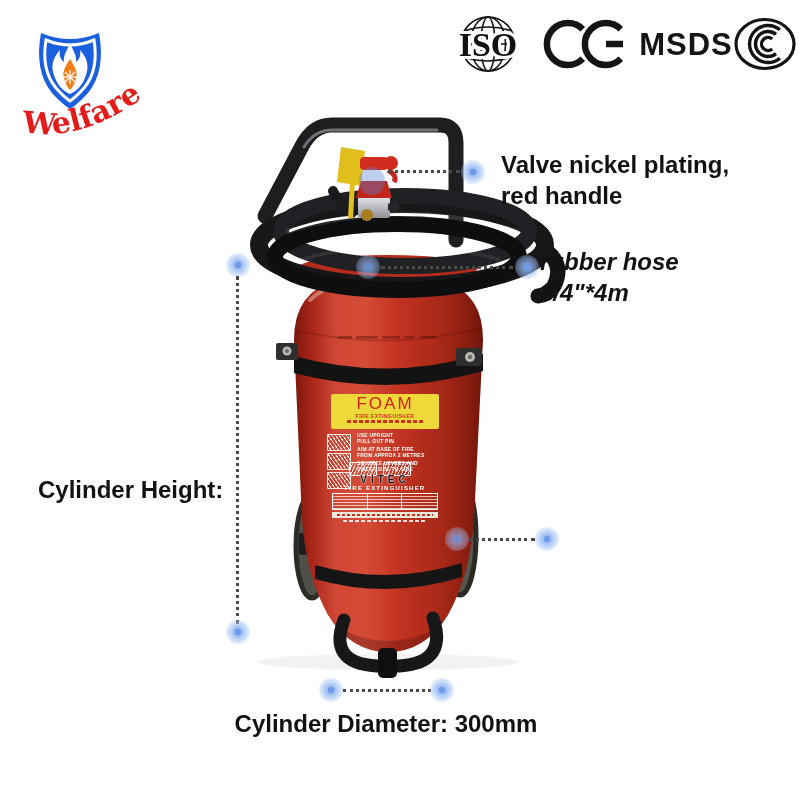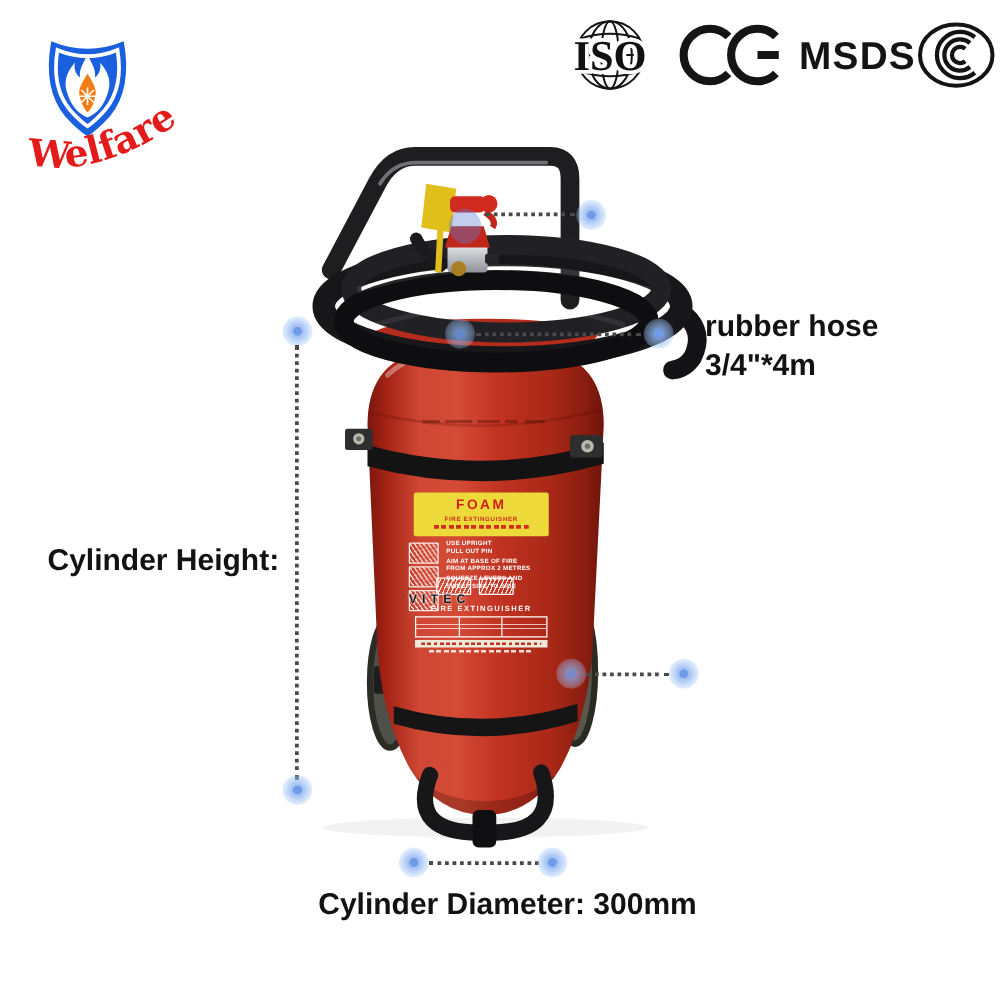--- a/index.html
+++ b/index.html
@@ -19,34 +19,34 @@
          rgba(139,176,240,0.85) 21%, rgba(160,194,246,0.5) 55%,
          rgba(175,205,250,0.25) 75%, rgba(175,205,250,0) 100%);}
   .dot.onobj{opacity:.85;}
   .dotline-h{position:absolute;z-index:3;height:0;border-top:3px dotted #4a4a4a;}
   .dotline-v{position:absolute;z-index:3;width:0;border-left:3px dotted #4a4a4a;}
 
   
   .cyl-label{position:absolute;left:327px;top:392px;width:116px;height:132px;z-index:2;}
   .lbl-band{position:absolute;left:4px;top:2px;width:108px;height:35px;background:#eed93a;
             border-radius:2px;text-align:center;padding-top:1px;box-sizing:border-box;}
-  .lbl-product{font-size:11px;font-weight:bold;color:#d32113;letter-spacing:2px;line-height:18px;}
+  .lbl-product{font-size:17px;font-weight:normal;color:#d32113;letter-spacing:2px;line-height:18px;}
   .lbl-product-sub{font-size:5px;font-weight:bold;color:#d0301f;letter-spacing:.5px;line-height:6px;}
   .lbl-band-dash{height:3px;width:70%;margin:1px auto 0;
             background:repeating-linear-gradient(90deg,#d0301f 0 4px,transparent 4px 6px);}
   .lbl-pictos{position:absolute;left:0;top:42px;}
   .lbl-picto{width:22px;height:15px;border:1px solid rgba(255,255,255,.85);margin-bottom:2px;border-radius:1px;
             background:repeating-linear-gradient(55deg,rgba(255,255,255,0) 0 2px,rgba(255,255,255,.85) 2px 3px);}
   .lbl-inst{position:absolute;left:30px;top:41px;width:84px;}
   .lbl-inst .grp{margin-bottom:3px;}
   .lbl-inst .ln{font-size:5px;font-weight:bold;color:#fff;line-height:5.5px;letter-spacing:.2px;white-space:nowrap;}
   .lbl-ratings{position:absolute;left:22px;top:70px;display:flex;}
   .lbl-badge{width:26px;height:12px;border:1px solid #fff;margin-right:6px;border-radius:1px;
             background:repeating-linear-gradient(115deg,rgba(255,255,255,0) 0 2px,rgba(255,255,255,.8) 2px 3px);}
-  .lbl-maker{position:absolute;top:82px;left:0;width:100%;text-align:left;font-size:10px;font-weight:bold;
+  .lbl-maker{position:absolute;top:82px;left:0;width:100%;text-align:center;font-size:10px;font-weight:bold;
             letter-spacing:4px;color:#161616;text-shadow:0 0 1px #fff,0 0 2px #fff;}
   .lbl-maker-sub{position:absolute;top:93px;left:0;width:100%;text-align:center;font-size:6px;font-weight:bold;
             color:#fff;letter-spacing:1.2px;}
   .lbl-table{position:absolute;left:5px;top:101px;width:104px;height:15px;border:1px solid #fff;
             display:grid;grid-template-columns:1fr 1fr 1fr;}
   .lbl-cell{border-right:1px solid #fff;
             background:repeating-linear-gradient(180deg,transparent 0 2.5px,rgba(255,255,255,.7) 2.5px 3px);}
   .lbl-cell:last-child{border-right:none;}
   .lbl-footband{position:absolute;left:5px;top:120px;width:106px;height:6px;background:#efe9da;}
   .lbl-footband .reddash{height:2px;width:90%;margin:2px auto 0;
@@ -238,38 +238,42 @@
       <div class="lbl-cell"></div>
     </div>
     <div class="lbl-footband">
         <div class="reddash"></div>
       </div>
     <div class="lbl-footline"></div>
   </div>
 
   <div class="dotline-h" style="left:388px;top:170px;width:72px;"></div>
   <div class="dot" style="left:461px;top:160px;"></div>
+  <div class="callout" style="left:501px;top:149px;">
+    <div>Valve nickel plating,</div>
+    <div>red handle</div>
+  </div>
 
   <div class="dot onobj" style="left:356px;top:255px;"></div>
   <div class="dotline-h" style="left:381px;top:266px;width:132px;"></div>
   <div class="dot" style="left:515px;top:255px;"></div>
-  <div class="callout" style="left:564px;top:246px;">
+  <div class="callout" style="left:540px;top:246px;font-style:italic;">
     <div>rubber hose</div>
     <div>3/4"*4m</div>
   </div>
 
-  <div class="callout" style="left:38px;top:433px;">
+  <div class="callout" style="left:38px;top:474px;">
     <div>Cylinder Height:</div>
   </div>
   <div class="dot" style="left:226px;top:253px;"></div>
   <div class="dotline-v" style="left:236px;top:276px;height:348px;"></div>
   <div class="dot" style="left:226px;top:620px;"></div>
 
   <div class="dot onobj" style="left:445px;top:527px;"></div>
   <div class="dotline-h" style="left:469px;top:538px;width:66px;"></div>
   <div class="dot" style="left:535px;top:527px;"></div>
 
   <div class="dot" style="left:319px;top:678px;"></div>
   <div class="dotline-h" style="left:343px;top:689px;width:88px;"></div>
   <div class="dot" style="left:430px;top:678px;"></div>
-  <div class="callout" style="left:230px;top:708px;width:312px;text-align:center;margin-left:20px;">Cylinder Diameter: 300mm</div>
+  <div class="callout" style="left:230px;top:708px;width:312px;text-align:center;">Cylinder Diameter: 300mm</div>
 
 </div>
 
 </body></html>

